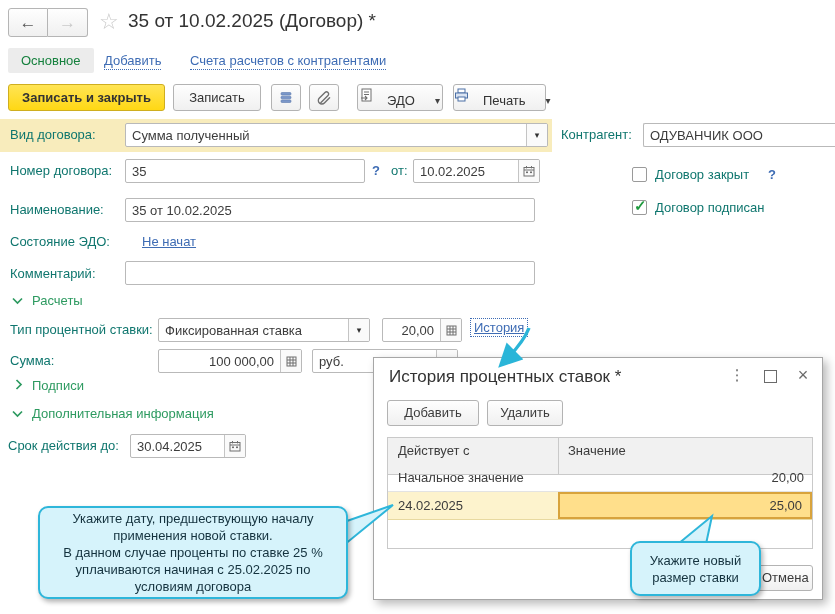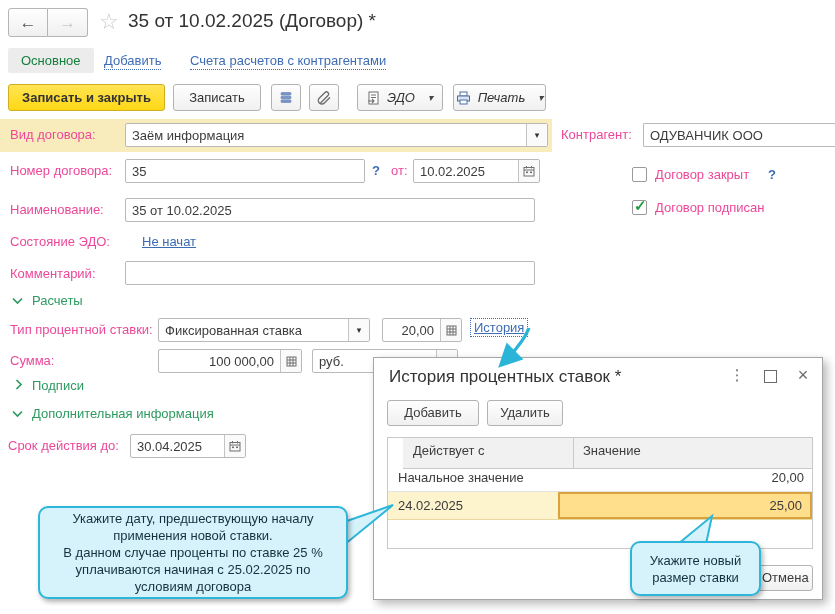--- a/index.html
+++ b/index.html
@@ -18,25 +18,25 @@
   
   .tab-active{position:absolute;background:#ececec;color:#15803d;padding:5px 13px;border-radius:2px;}
   .tab-link{position:absolute;color:#3e6cb4;border-bottom:1px dotted #3e6cb4;padding-bottom:1px;cursor:pointer;white-space:nowrap;}
 
   
   .btn{position:absolute;height:27px;box-sizing:border-box;border:1px solid #b3b3b3;border-radius:3px;
     background:linear-gradient(#fefefe,#f0f0f0);color:#333;text-align:center;line-height:25px;padding:0 0;cursor:pointer;white-space:nowrap;}
   .btn-yellow{background:linear-gradient(#ffe455,#ffd814);border:1px solid #cfae1f;font-weight:bold;}
   .ibtn{padding:0;width:30px;display:flex;align-items:center;justify-content:center;}
   .btn .caret{font-size:10px;color:#444;margin-left:6px;}
-  .btn-ic{display:inline-flex;align-items:center;gap:7px;height:25px;font-style:italic;}
+  .btn-ic{display:inline-flex;align-items:flex-start;gap:14px;height:25px;}
 
   
   .hl-band{position:absolute;left:0;top:119px;width:552px;height:33px;background:#f8ecbc;}
-  .lbl{position:absolute;color:#ec4899;white-space:nowrap;}
+  .lbl{position:absolute;color:#0f766e;white-space:nowrap;}
   .field{position:absolute;height:24px;box-sizing:border-box;border:1px solid #b9b9b9;border-radius:2px;
     background:#fff;display:flex;align-items:center;overflow:hidden;}
   .field .val{flex:1;padding:0 6px;white-space:nowrap;overflow:hidden;}
   .field .val.num{text-align:right;}
   .fbtn{width:20px;align-self:stretch;border-left:1px solid #c4c4c4;background:#fafafa;
     display:flex;align-items:center;justify-content:center;cursor:pointer;}
   .fbtn .caret{font-size:9px;color:#333;}
   .link{color:#3e6cb4;text-decoration:underline;cursor:pointer;white-space:nowrap;}
   .help{position:absolute;color:#3e6cb4;font-weight:bold;}
   .cb{position:absolute;width:15px;height:15px;box-sizing:border-box;border:1px solid #9a9a9a;border-radius:2px;background:#fff;cursor:pointer;}
@@ -46,21 +46,21 @@
 
   
   .popup{position:absolute;left:373px;top:357px;width:450px;height:243px;background:#fff;
     border:1px solid #a6a6a6;box-shadow:4px 4px 9px rgba(0,0,0,.28);box-sizing:border-box;}
   .popup-title{position:absolute;left:15px;top:9px;font-size:17px;color:#333;white-space:nowrap;}
   .win-ic{position:absolute;top:8px;width:22px;height:18px;text-align:center;color:#6a6a6a;font-size:15px;line-height:18px;cursor:pointer;}
   .maxbox{position:absolute;top:12px;width:11px;height:11px;border:1px solid #6a6a6a;cursor:pointer;}
   .pbtn{position:absolute;height:26px;box-sizing:border-box;border:1px solid #b3b3b3;border-radius:3px;
     background:linear-gradient(#fefefe,#f0f0f0);text-align:center;line-height:24px;padding:0 12px;cursor:pointer;}
   .ptable{position:absolute;left:13px;top:79px;width:426px;height:112px;border:1px solid #c9c9c9;box-sizing:border-box;}
-  .thead{position:absolute;left:0;top:0;right:0;height:31px;background:#f1f1f1;border-bottom:1px solid #c9c9c9;box-sizing:border-box;margin-left:15px;}
+  .thead{position:absolute;left:0;top:0;right:0;height:37px;background:#f1f1f1;border-bottom:1px solid #c9c9c9;box-sizing:border-box;}
   .thead .c1{position:absolute;left:10px;top:5px;}
   .thead .c2{position:absolute;left:180px;top:5px;}
   .thead .div{position:absolute;left:170px;top:0;bottom:0;width:1px;background:#c9c9c9;}
   .trow{position:absolute;left:0;right:0;height:28px;border-bottom:1px solid #e3e3e3;box-sizing:border-box;}
   .trow .date{position:absolute;left:10px;top:6px;}
   .trow .valcell{position:absolute;left:170px;right:0;top:0;bottom:0;text-align:right;padding:6px 8px 0 0;box-sizing:border-box;}
   .trow.sel{background:#fdf3cd;border-bottom:1px solid #e8d9a0;}
   .trow.sel .valcell{background:#ffdf8b;border:2px solid #d8a33c;padding-top:4px;}
 
   
@@ -119,21 +119,21 @@
       </svg>
       <span>Печать</span>
       <span class="caret">▾</span>
     </span>
   </div>
 
   <div class="hl-band"></div>
 
   <div class="lbl" style="left:10px;top:127px;">Вид договора:</div>
   <div class="field" style="left:125px;top:123px;width:423px;">
-    <span class="val">Заём информация</span>
+    <span class="val">Сумма полученный</span>
     <span class="fbtn">
         <span class="caret">▾</span>
       </span>
   </div>
 
   <div class="lbl" style="left:10px;top:163px;">Номер договора:</div>
   <div class="field" style="left:125px;top:159px;width:240px;">
     <span class="val">35</span>
   </div>
   <div class="help" style="left:372px;top:163px;">?</div>

